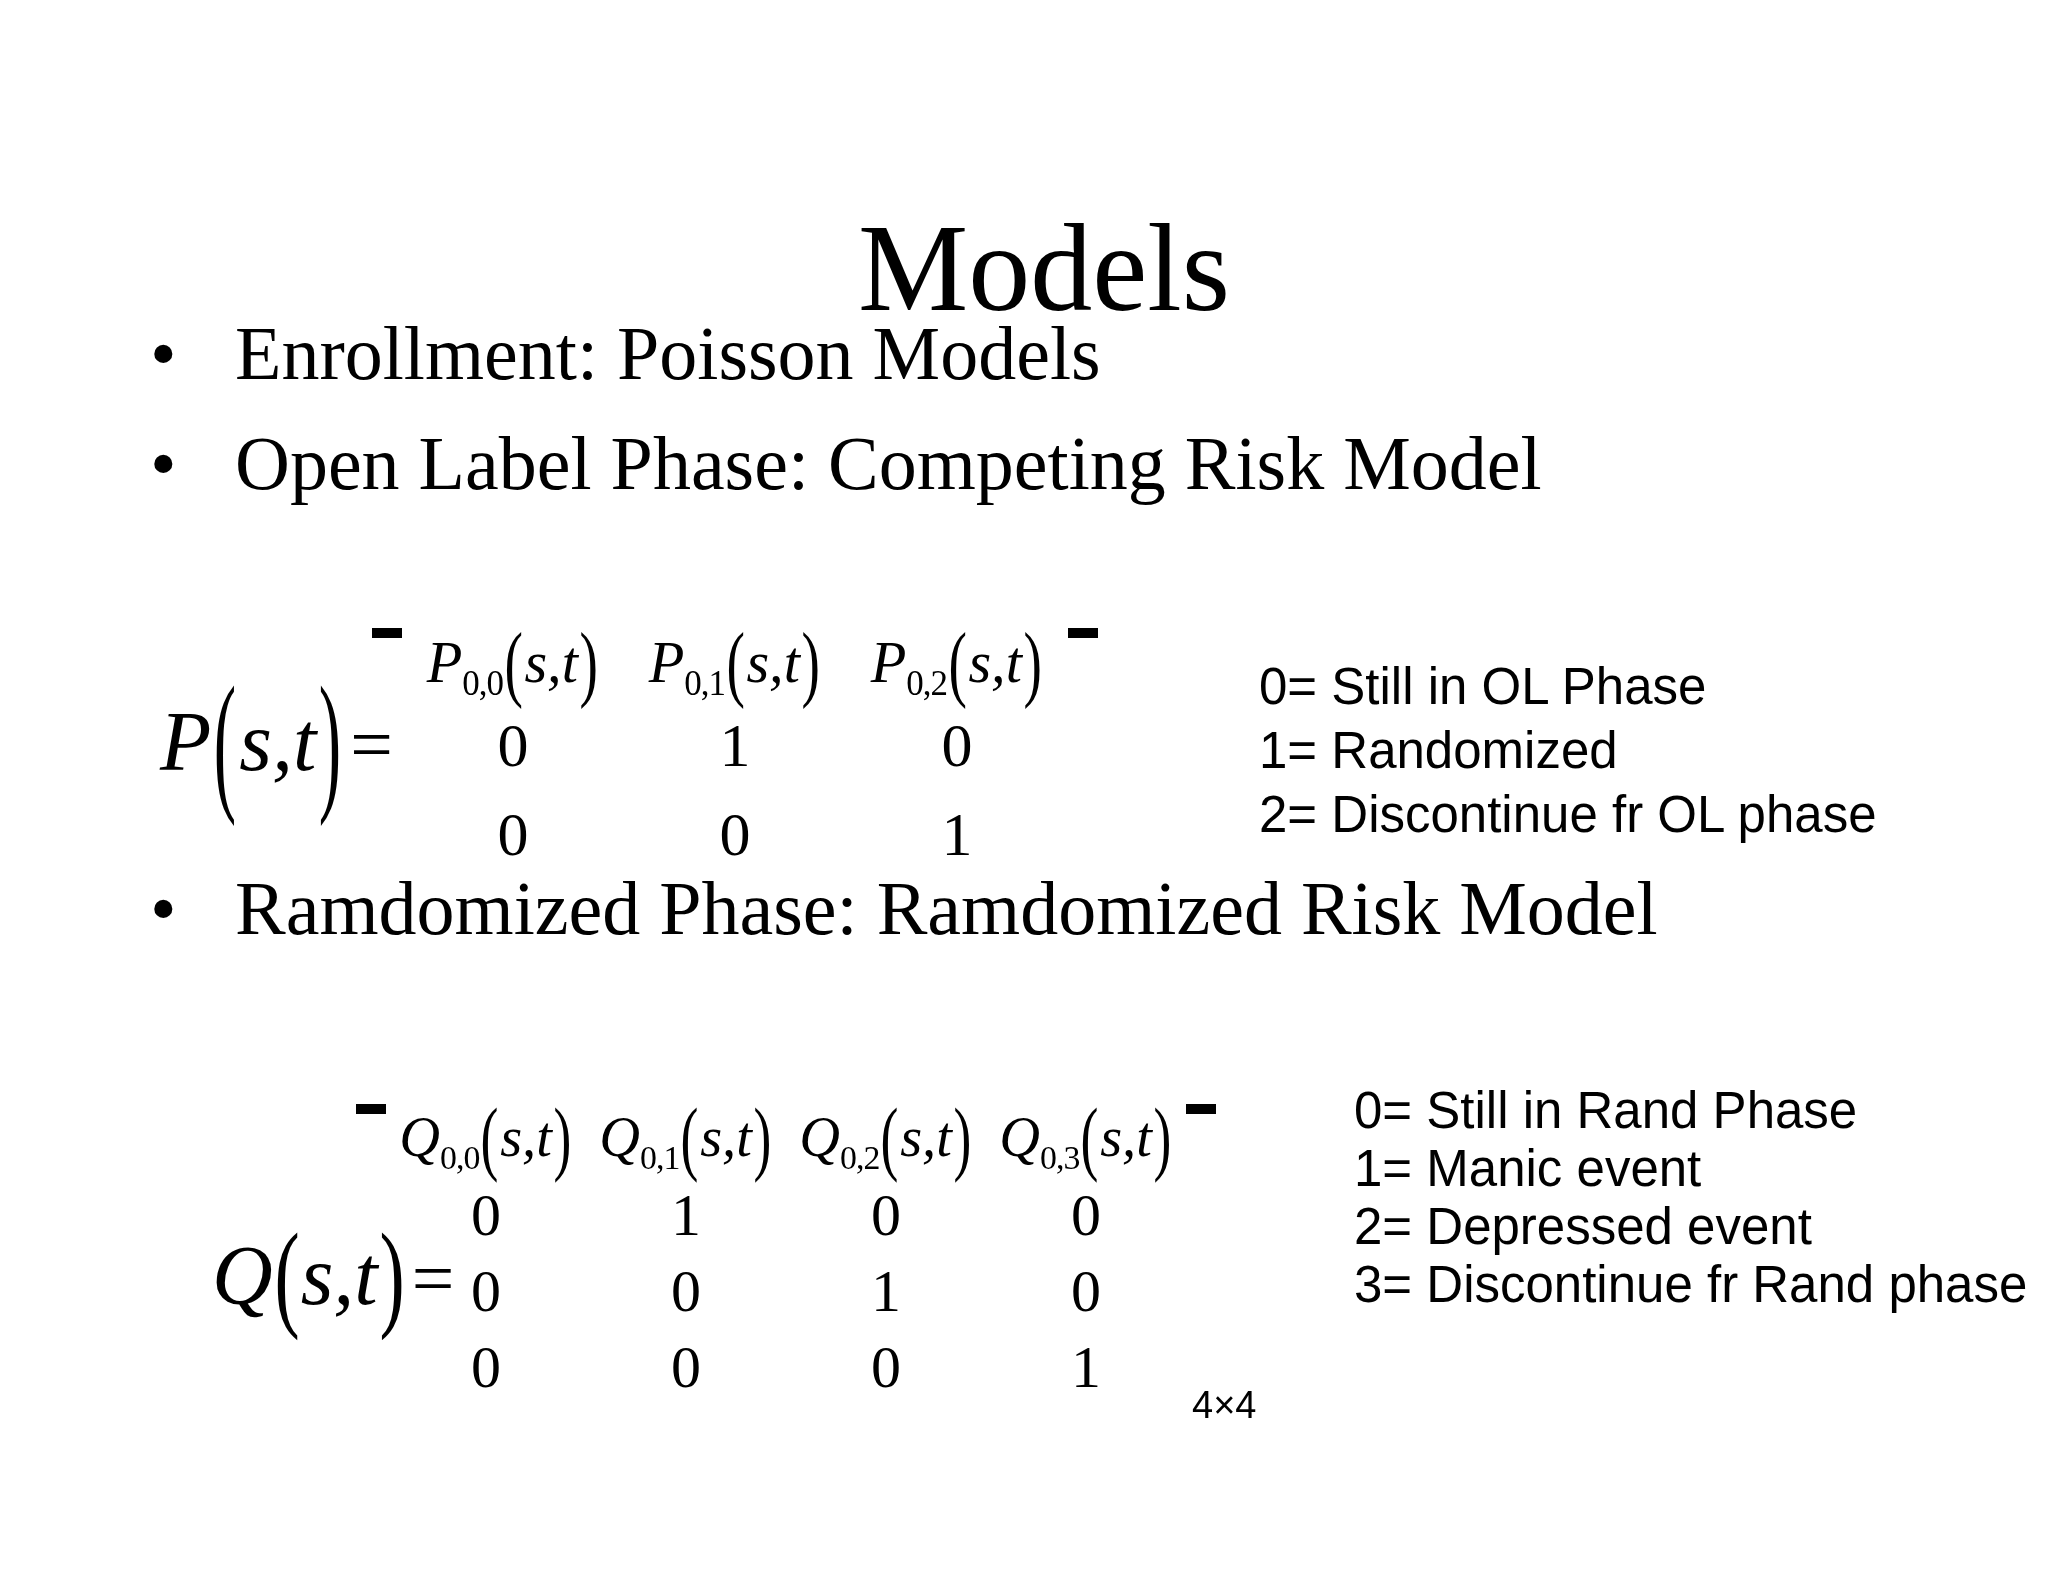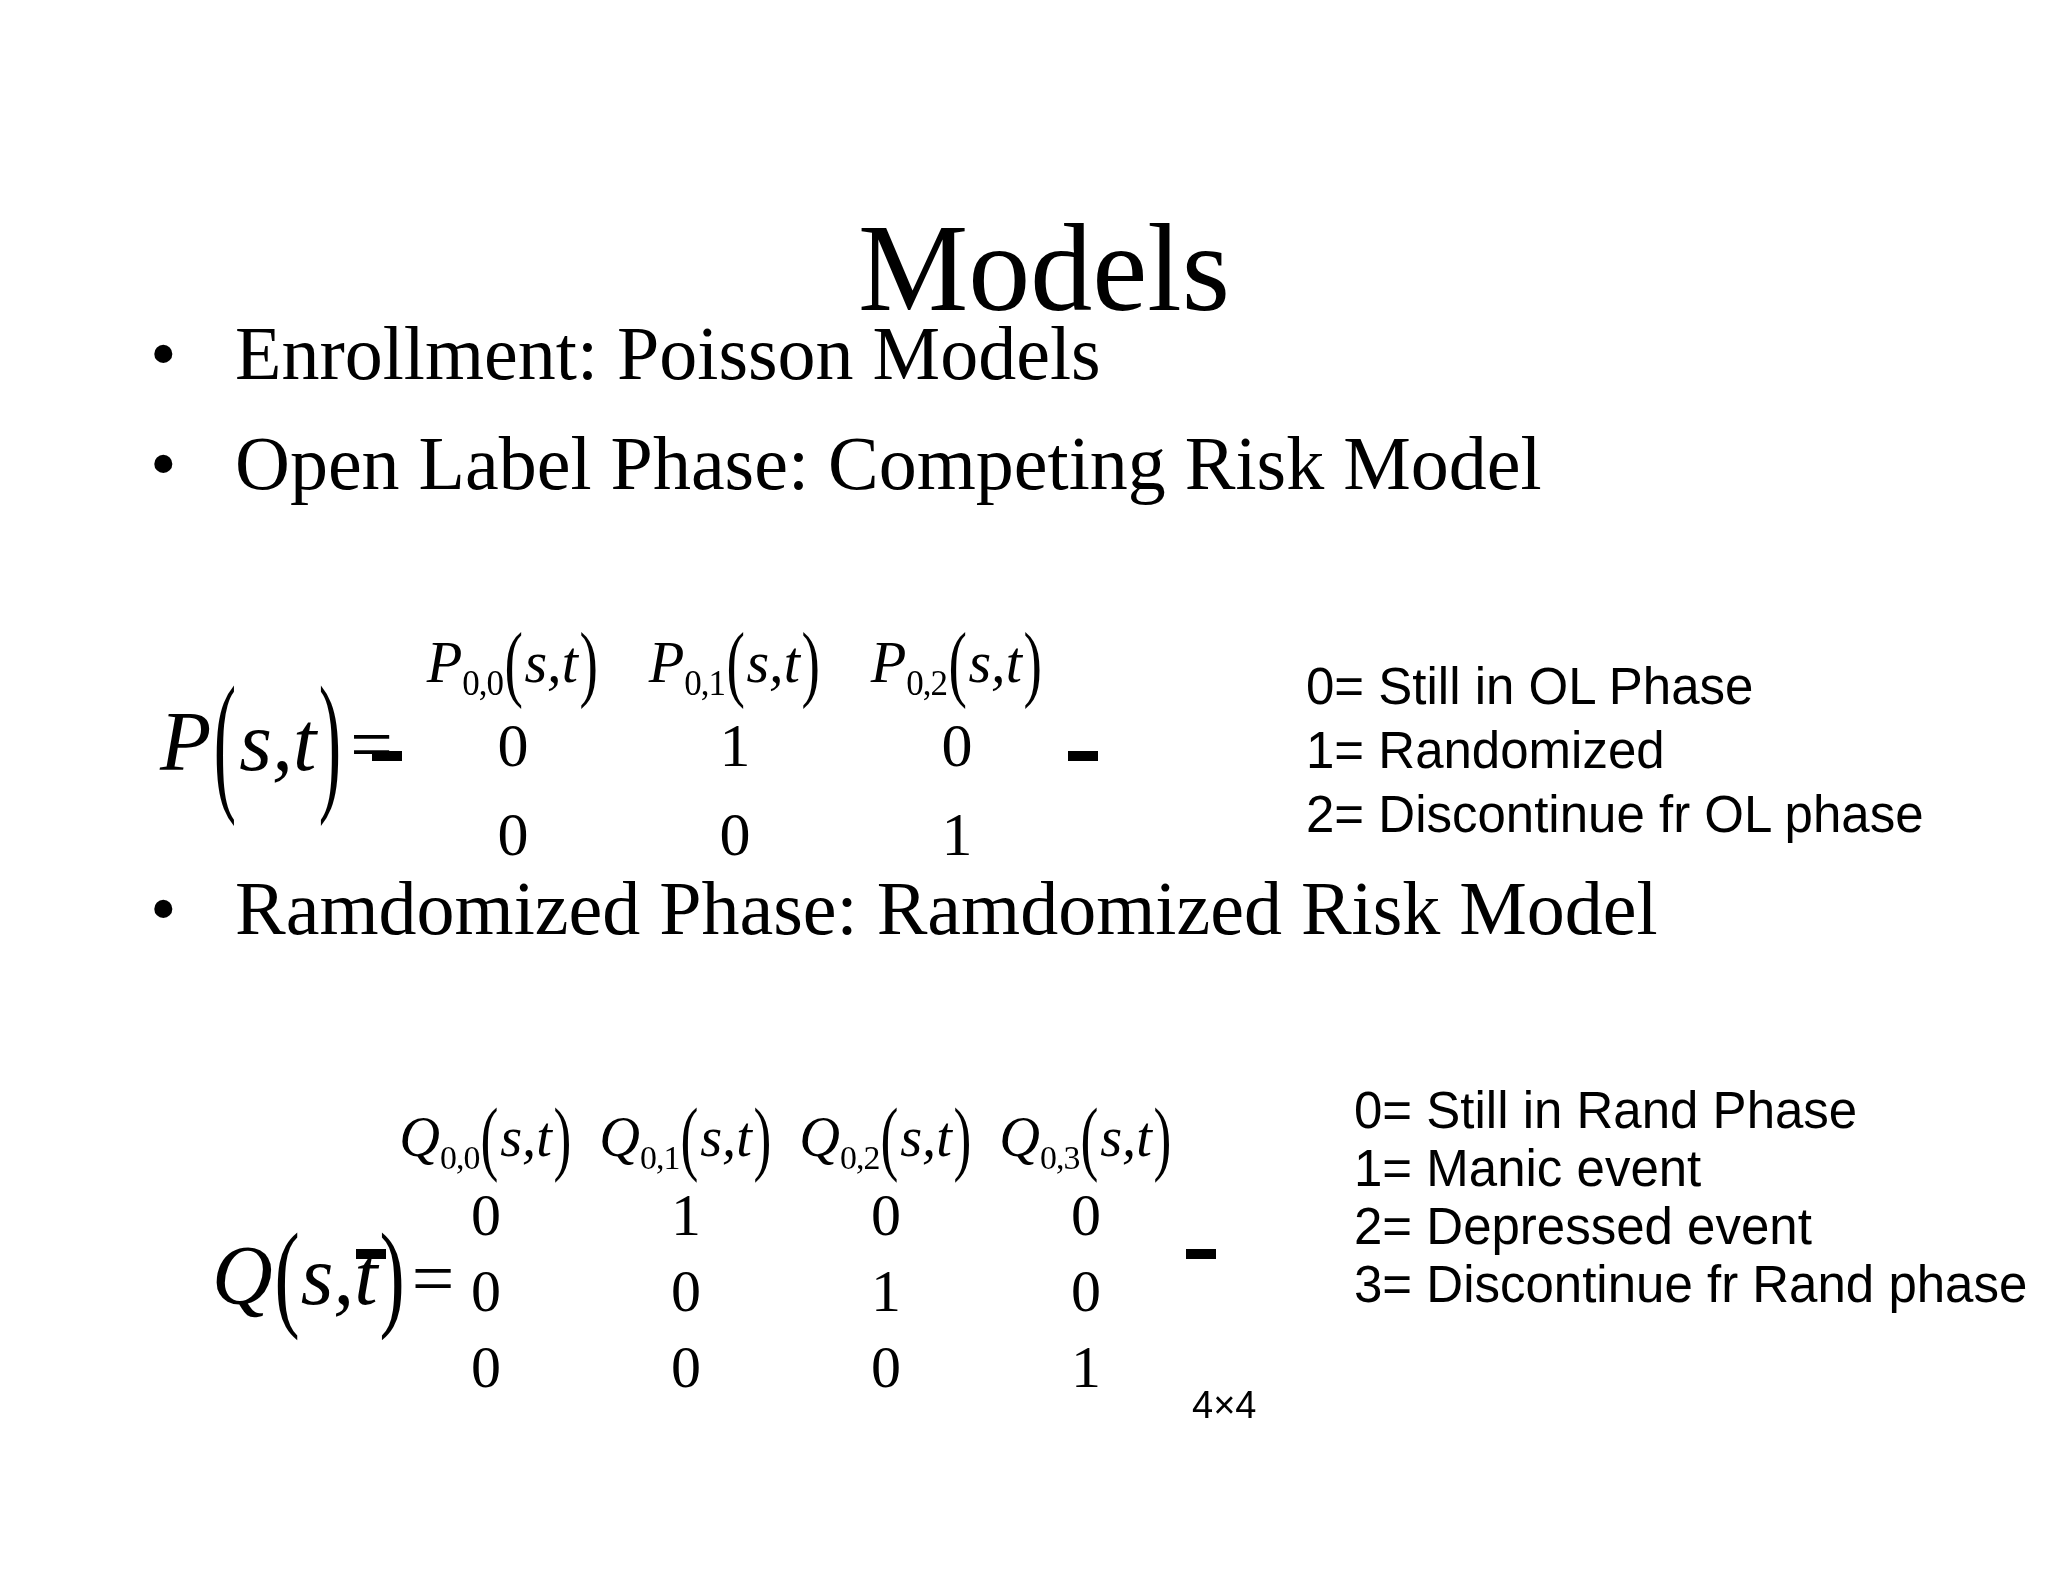--- a/index.html
+++ b/index.html
@@ -43,21 +43,21 @@
   }
   .p-lhs { left:160px; top:692px; }
   .q-lhs { left:164px; top:1226px;margin-left:48px; }
   .mi { font-style:italic; }
   .meq { padding-left:6px; font-size:0.9em; }
   .bparen { display:inline-block; font-weight:400; }
   .p-lhs .bparen { transform:scaleY(1.85) scaleX(0.8); }
   .q-lhs .bparen { transform:scaleY(1.4) scaleX(0.9); }
 
   
-  .matrix { position:absolute; display:flex; align-items:center; }
+  .matrix { position:absolute; display:flex; align-items:flex-start; }
   .matrix-p { left:372px; top:628px; height:256px; }
   .matrix-q { left:356px; top:1104px; height:300px; }
 
   .bracket { width:24px; }
   .bl { border-left:6px solid #000; border-top:5px solid #000; border-bottom:5px solid #000; }
   .br { border-right:6px solid #000; border-top:5px solid #000; border-bottom:5px solid #000; }
 
   .mgrid { display:grid; place-items:center; }
   .mgrid-p {
     grid-template-columns:repeat(3,222px);
@@ -82,21 +82,21 @@
     text-align:right;
   }
 
   
   .legend {
     position:absolute;
     font-family:"Liberation Sans","DejaVu Sans",sans-serif;
     font-size:51px;
     white-space:nowrap;
   }
-  .legend-p { left:1306px; top:655px; line-height:64px; }
+  .legend-p { left:1259px; top:655px; line-height:64px; }
   .legend-q { left:1306px; top:1082px; line-height:58px;margin-left:48px; }
 </style>
 </head>
 <body>
 
 <div class="slide">
 
   <div class="title">Models</div>
 
   <div class="bullet b1">

